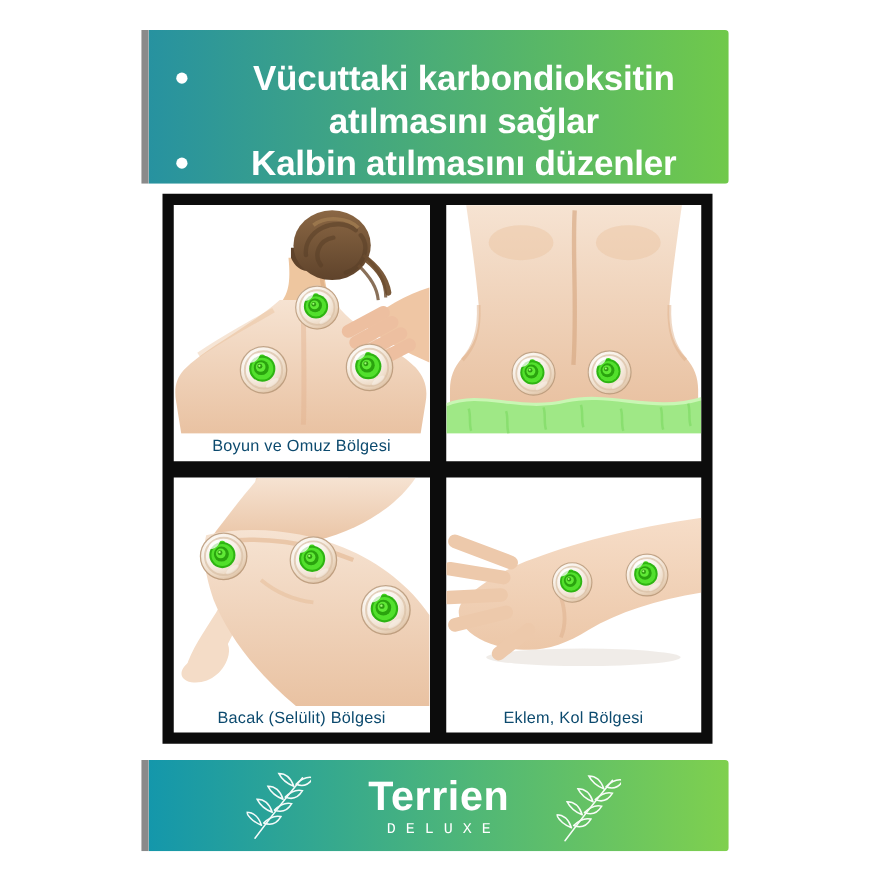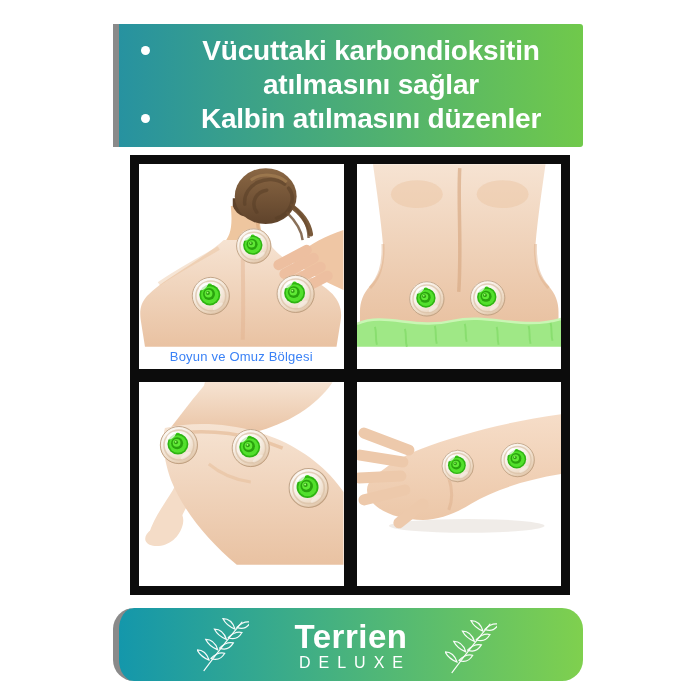--- a/index.html
+++ b/index.html
@@ -3,44 +3,44 @@
 <meta charset="utf-8">
 <style>
   html,body{margin:0;padding:0;background:#ffffff;}
   .canvas{position:relative;width:700px;height:700px;background:#ffffff;overflow:hidden;
           font-family:"Liberation Sans",sans-serif;}
 
   
   .benefits-box{position:absolute;left:113px;top:24px;width:470px;height:123px;
                 box-sizing:border-box;border-left:6px solid #8a8a8a;
                 background:linear-gradient(90deg,#2792a0,#70c94b);
-                padding:10px 8px 0 48px;border-radius:0 3px 3px 0;}
+                padding:22px 8px 0 48px;border-radius:0 3px 3px 0;}
   .benefit{position:relative;text-align:center;color:#ffffff;
            font-size:28px;line-height:34px;font-weight:700;letter-spacing:-0.2px;}
   .benefit .dot{position:absolute;left:-26px;top:12px;width:9px;height:9px;
                 border-radius:50%;background:#ffffff;}
 
   
   .photo-grid{position:absolute;left:130px;top:155px;width:440px;height:440px;
               box-sizing:border-box;background:#0c0c0c;padding:9px;
               display:grid;grid-template-columns:1fr 1fr;grid-template-rows:1fr 1fr;gap:13px;}
   .cell{position:relative;background:#ffffff;overflow:hidden;}
   .cell svg.illus{position:absolute;left:0;top:0;width:100%;height:183px;display:block;}
   .caption{position:absolute;left:0;right:0;bottom:5px;text-align:center;
-           font-size:13px;color:#3b82f6;letter-spacing:0.2px;}
+           font-size:13px;color:#0c4a6e;letter-spacing:0.2px;}
 
   
   .brand-banner{position:absolute;left:113px;top:608px;width:470px;height:73px;
                 box-sizing:border-box;border-left:6px solid #8a8a8a;
                 background:linear-gradient(90deg,#1497ab,#7fd04e);
                 display:flex;flex-direction:column;align-items:center;justify-content:center;
                 border-radius:0 3px 3px 0;}
   .brand-name{color:#ffffff;font-size:33px;line-height:36px;font-weight:700;letter-spacing:0.5px;}
-  .brand-sub{color:#ffffff;font-size:16px;line-height:14px;letter-spacing:8px;
-             padding-left:8px;margin-top:1px;}
+  .brand-sub{color:#ffffff;font-size:12px;line-height:14px;letter-spacing:8px;
+             padding-left:8px;margin-top:1px;font-family:Liberation Mono, monospace;}
   .leaf{position:absolute;top:9px;width:52px;height:57px;}
   .leaf.left{left:78px;}
   .leaf.right{right:86px;top:11px;}
 
   .defs-holder{position:absolute;width:0;height:0;overflow:hidden;}
 </style>
 </head>
 <body>
 
 <svg class="defs-holder" aria-hidden="true">
@@ -164,42 +164,44 @@
         <path d="M 66,0 L 140,0 C 122,34 100,62 78,84 C 64,98 52,116 44,132 C 38,144 32,154 24,160 C 16,166 8,162 10,152 C 14,138 24,124 34,108 C 48,84 58,44 66,0 Z" fill="#f4dcc7"></path>
         <path d="M 30,128 C 40,126 46,132 44,142 C 41,156 28,166 14,164 C 4,162 4,154 12,148 C 20,142 24,136 30,128 Z" fill="#f4dcc7"></path>
         <path d="M 68,0 L 194,0 C 178,24 148,42 116,50 C 88,56 52,56 30,48 C 42,32 56,14 68,0 Z" fill="url(#skinGrad)"></path>
         <path d="M 26,46 C 60,38 102,42 136,56 C 166,68 190,88 205,110 L 205,183 L 98,183 C 68,158 44,128 32,98 C 26,80 22,62 26,46 Z" fill="url(#skinGrad)"></path>
         <path d="M 30,52 C 70,46 110,52 144,66" stroke="#e2b690" stroke-width="3.5" fill="none" opacity="0.6"></path>
         <path d="M 70,82 C 82,92 96,98 112,100" stroke="#e6bb95" stroke-width="3" fill="none" opacity="0.5"></path>
         <use href="#cup" x="20" y="43" width="40" height="40"></use>
         <use href="#cup" x="92" y="46" width="40" height="40"></use>
         <use href="#cup" x="149" y="85" width="42" height="42"></use>
       </svg>
+      <div class="caption">Bacak (Selülit) Bölgesi</div>
     </div>
 
     <div class="cell">
       <svg class="illus" viewBox="0 0 205 183">
         <ellipse cx="110" cy="144" rx="78" ry="7" fill="#eeeae6" opacity="0.9"></ellipse>
         <path d="M 205,32 L 205,92 C 168,98 138,108 114,122 C 98,132 82,138 66,138 C 46,138 26,132 16,121 C 8,113 8,103 16,96 C 28,85 44,75 64,67 C 100,53 148,40 205,32 Z" fill="url(#armGrad)"></path>
         <g stroke="#edc9ab" stroke-width="11" stroke-linecap="round">
           <line x1="52" y1="68" x2="7" y2="51"></line>
           <line x1="46" y1="80" x2="3" y2="73"></line>
           <line x1="44" y1="94" x2="2" y2="96"></line>
           <line x1="48" y1="108" x2="7" y2="118"></line>
           <line x1="66" y1="122" x2="42" y2="141"></line>
         </g>
         <path d="M 92,96 C 96,108 96,118 92,128" stroke="#ddb08c" stroke-width="3" fill="none" opacity="0.5"></path>
         <use href="#cup" x="84" y="67" width="34" height="34"></use>
         <use href="#cup" x="143" y="60" width="36" height="36"></use>
       </svg>
+      <div class="caption">Eklem, Kol Bölgesi</div>
     </div>
 
   </div>
 
-  <div class="brand-banner" style="background: linear-gradient(90deg, rgb(20, 151, 171), rgb(127, 208, 78)); border-left-color: rgb(138, 138, 138); color: rgb(255, 255, 255); border-radius: 21px;">
+  <div class="brand-banner" style="background: linear-gradient(90deg, rgb(20, 151, 171), rgb(127, 208, 78)); border-left-color: rgb(138, 138, 138); color: rgb(255, 255, 255);">
     <svg class="leaf left" viewBox="0 0 60 66">
         <use href="#branch"></use>
       </svg>
     <div class="brand-name">Terrien</div>
     <div class="brand-sub">DELUXE</div>
     <svg class="leaf right" viewBox="0 0 60 66">
         <use href="#branch"></use>
       </svg>
   </div>
 

